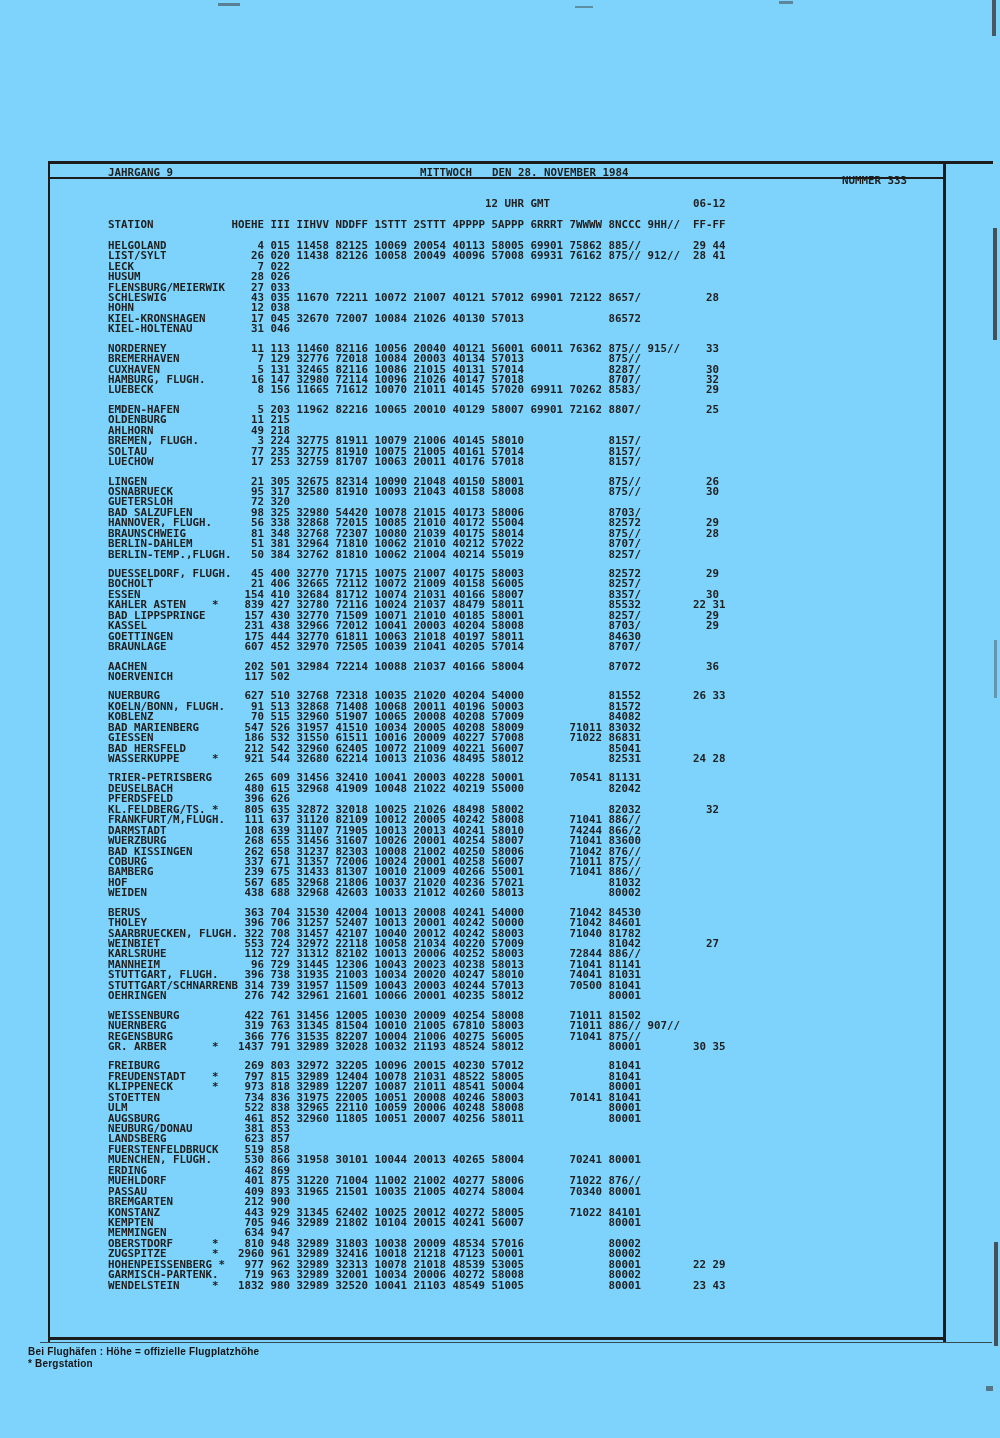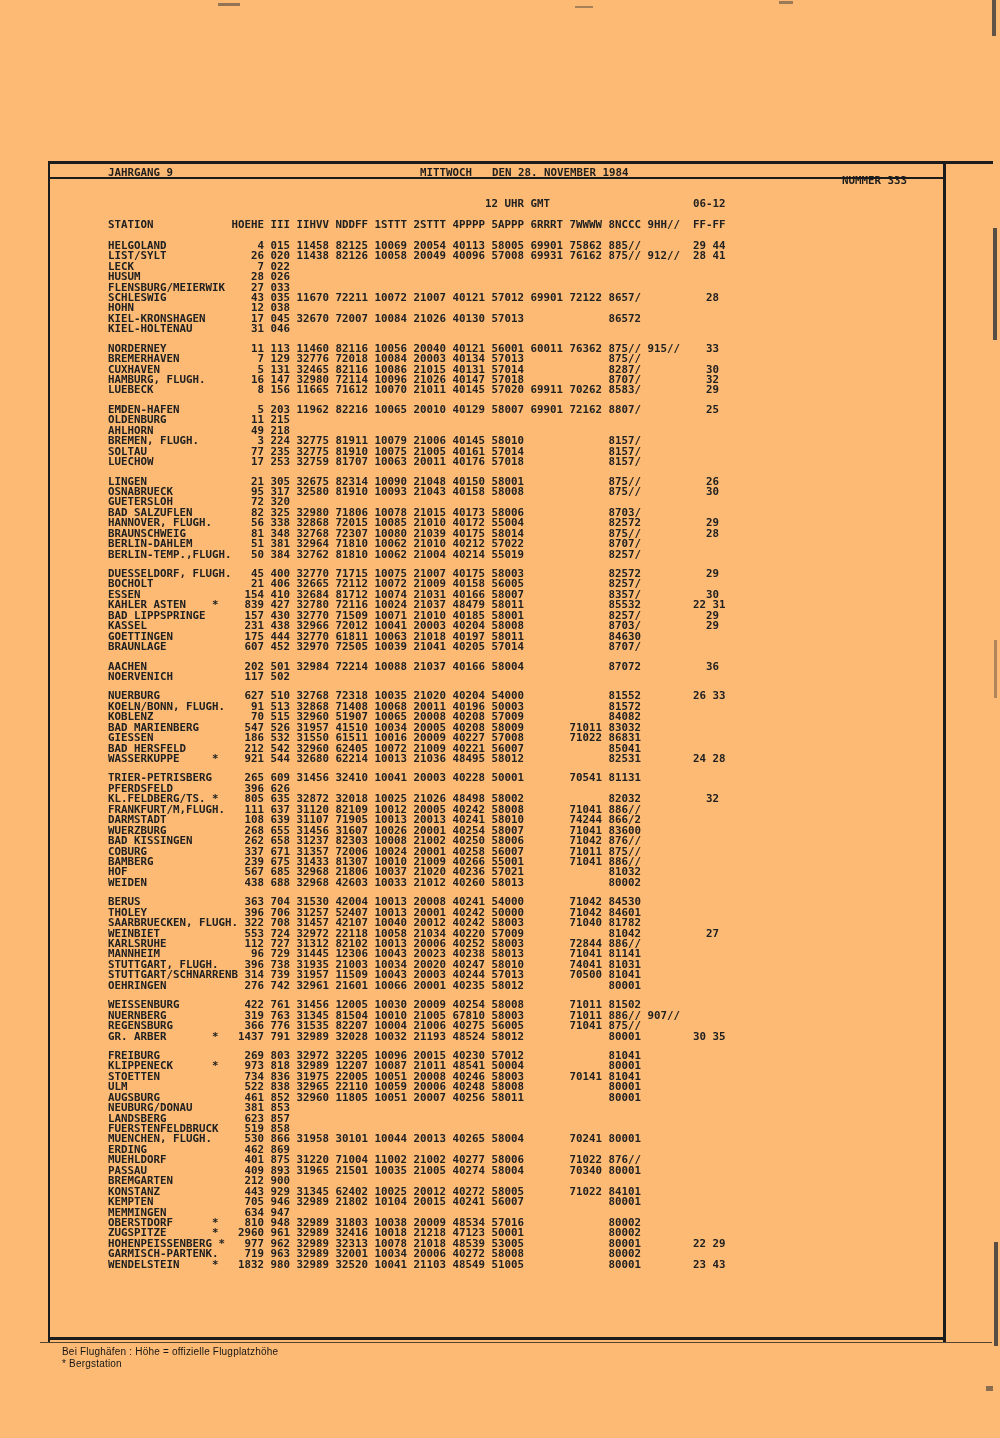--- a/index.html
+++ b/index.html
@@ -1,27 +1,27 @@
 <!DOCTYPE html>
 <html><head>
 <meta charset="utf-8">
 <style>
   html,body{margin:0;padding:0;background:#e8e7e3;}
-  .page{position:relative;width:1000px;height:1438px;background:#fdba74;overflow:hidden;
+  .page{position:relative;width:1000px;height:1438px;background:#7dd3fc;overflow:hidden;
         font-family:"DejaVu Sans Mono",monospace;color:#1d1d1d;}
   .mono{font-family:"DejaVu Sans Mono",monospace;font-size:10.8px;font-weight:bold;
         color:#1d1d1d;white-space:pre;}
   .abs{position:absolute;}
   .rule{position:absolute;background:#1c1c1c;}
   .ln{white-space:pre;height:10.45px;line-height:10.45px;font-size:10.8px;
       font-weight:bold;color:#202020;}
   .gp{height:9px;}
   #table-lines{position:absolute;left:108px;top:199px;width:720px;}
   .footnote{position:absolute;font-family:"Liberation Sans","DejaVu Sans",sans-serif;
-            font-weight:normal;font-size:10px;color:#161616;letter-spacing:0.2px;margin-left:34px;}
+            font-weight:bold;font-size:10px;color:#161616;letter-spacing:0.2px;}
   .artifact{position:absolute;background:#3a3a3a;}
 </style>
 </head>
 <body>
 
 <div class="page">
 
   <div class="artifact" style="left:218px;top:3px;width:22px;height:3px;opacity:.55"></div>
   <div class="artifact" style="left:575px;top:6px;width:18px;height:2px;opacity:.45"></div>
   <div class="artifact" style="left:779px;top:1px;width:14px;height:3px;opacity:.5"></div>
@@ -67,21 +67,21 @@
       <div class="ln">EMDEN-HAFEN            5 203 11962 82216 10065 20010 40129 58007 69901 72162 8807/          25</div>
       <div class="ln">OLDENBURG             11 215</div>
       <div class="ln">AHLHORN               49 218</div>
       <div class="ln">BREMEN, FLUGH.         3 224 32775 81911 10079 21006 40145 58010             8157/</div>
       <div class="ln">SOLTAU                77 235 32775 81910 10075 21005 40161 57014             8157/</div>
       <div class="ln">LUECHOW               17 253 32759 81707 10063 20011 40176 57018             8157/</div>
       <div class="gp"></div>
       <div class="ln">LINGEN                21 305 32675 82314 10090 21048 40150 58001             875//          26</div>
       <div class="ln">OSNABRUECK            95 317 32580 81910 10093 21043 40158 58008             875//          30</div>
       <div class="ln">GUETERSLOH            72 320</div>
-      <div class="ln">BAD SALZUFLEN         82 325 32980 71806 10078 21015 40173 58006             8703/</div>
+      <div class="ln">BAD SALZUFLEN         98 325 32980 54420 10078 21015 40173 58006             8703/</div>
       <div class="ln">HANNOVER, FLUGH.      56 338 32868 72015 10085 21010 40172 55004             82572          29</div>
       <div class="ln">BRAUNSCHWEIG          81 348 32768 72307 10080 21039 40175 58014             875//          28</div>
       <div class="ln">BERLIN-DAHLEM         51 381 32964 71810 10062 21010 40212 57022             8707/</div>
       <div class="ln">BERLIN-TEMP.,FLUGH.   50 384 32762 81810 10062 21004 40214 55019             8257/</div>
       <div class="gp"></div>
       <div class="ln">DUESSELDORF, FLUGH.   45 400 32770 71715 10075 21007 40175 58003             82572          29</div>
       <div class="ln">BOCHOLT               21 406 32665 72112 10072 21009 40158 56005             8257/</div>
       <div class="ln">ESSEN                154 410 32684 81712 10074 21031 40166 58007             8357/          30</div>
       <div class="ln">KAHLER ASTEN    *    839 427 32780 72116 10024 21037 48479 58011             85532        22 31</div>
       <div class="ln">BAD LIPPSPRINGE      157 430 32770 71509 10071 21010 40185 58001             8257/          29</div>
@@ -94,20 +94,21 @@
       <div class="gp"></div>
       <div class="ln">NUERBURG             627 510 32768 72318 10035 21020 40204 54000             81552        26 33</div>
       <div class="ln">KOELN/BONN, FLUGH.    91 513 32868 71408 10068 20011 40196 50003             81572</div>
       <div class="ln">KOBLENZ               70 515 32960 51907 10065 20008 40208 57009             84082</div>
       <div class="ln">BAD MARIENBERG       547 526 31957 41510 10034 20005 40208 58009       71011 83032</div>
       <div class="ln">GIESSEN              186 532 31550 61511 10016 20009 40227 57008       71022 86831</div>
       <div class="ln">BAD HERSFELD         212 542 32960 62405 10072 21009 40221 56007             85041</div>
       <div class="ln">WASSERKUPPE     *    921 544 32680 62214 10013 21036 48495 58012             82531        24 28</div>
       <div class="gp"></div>
       <div class="ln">TRIER-PETRISBERG     265 609 31456 32410 10041 20003 40228 50001       70541 81131</div>
+      <div class="ln">DEUSELBACH           480 615 32968 41909 10048 21022 40219 55000             82042</div>
       <div class="ln">PFERDSFELD           396 626</div>
       <div class="ln">KL.FELDBERG/TS. *    805 635 32872 32018 10025 21026 48498 58002             82032          32</div>
       <div class="ln">FRANKFURT/M,FLUGH.   111 637 31120 82109 10012 20005 40242 58008       71041 886//</div>
       <div class="ln">DARMSTADT            108 639 31107 71905 10013 20013 40241 58010       74244 866/2</div>
       <div class="ln">WUERZBURG            268 655 31456 31607 10026 20001 40254 58007       71041 83600</div>
       <div class="ln">BAD KISSINGEN        262 658 31237 82303 10008 21002 40250 58006       71042 876//</div>
       <div class="ln">COBURG               337 671 31357 72006 10024 20001 40258 56007       71011 875//</div>
       <div class="ln">BAMBERG              239 675 31433 81307 10010 21009 40266 55001       71041 886//</div>
       <div class="ln">HOF                  567 685 32968 21806 10037 21020 40236 57021             81032</div>
       <div class="ln">WEIDEN               438 688 32968 42603 10033 21012 40260 58013             80002</div>
@@ -121,20 +122,21 @@
       <div class="ln">STUTTGART, FLUGH.    396 738 31935 21003 10034 20020 40247 58010       74041 81031</div>
       <div class="ln">STUTTGART/SCHNARRENB 314 739 31957 11509 10043 20003 40244 57013       70500 81041</div>
       <div class="ln">OEHRINGEN            276 742 32961 21601 10066 20001 40235 58012             80001</div>
       <div class="gp"></div>
       <div class="ln">WEISSENBURG          422 761 31456 12005 10030 20009 40254 58008       71011 81502</div>
       <div class="ln">NUERNBERG            319 763 31345 81504 10010 21005 67810 58003       71011 886// 907//</div>
       <div class="ln">REGENSBURG           366 776 31535 82207 10004 21006 40275 56005       71041 875//</div>
       <div class="ln">GR. ARBER       *   1437 791 32989 32028 10032 21193 48524 58012             80001        30 35</div>
       <div class="gp"></div>
       <div class="ln">FREIBURG             269 803 32972 32205 10096 20015 40230 57012             81041</div>
+      <div class="ln">FREUDENSTADT    *    797 815 32989 12404 10078 21031 48522 58005             81041</div>
       <div class="ln">KLIPPENECK      *    973 818 32989 12207 10087 21011 48541 50004             80001</div>
       <div class="ln">STOETTEN             734 836 31975 22005 10051 20008 40246 58003       70141 81041</div>
       <div class="ln">ULM                  522 838 32965 22110 10059 20006 40248 58008             80001</div>
       <div class="ln">AUGSBURG             461 852 32960 11805 10051 20007 40256 58011             80001</div>
       <div class="ln">NEUBURG/DONAU        381 853</div>
       <div class="ln">LANDSBERG            623 857</div>
       <div class="ln">FUERSTENFELDBRUCK    519 858</div>
       <div class="ln">MUENCHEN, FLUGH.     530 866 31958 30101 10044 20013 40265 58004       70241 80001</div>
       <div class="ln">ERDING               462 869</div>
       <div class="ln">MUEHLDORF            401 875 31220 71004 11002 21002 40277 58006       71022 876//</div>

